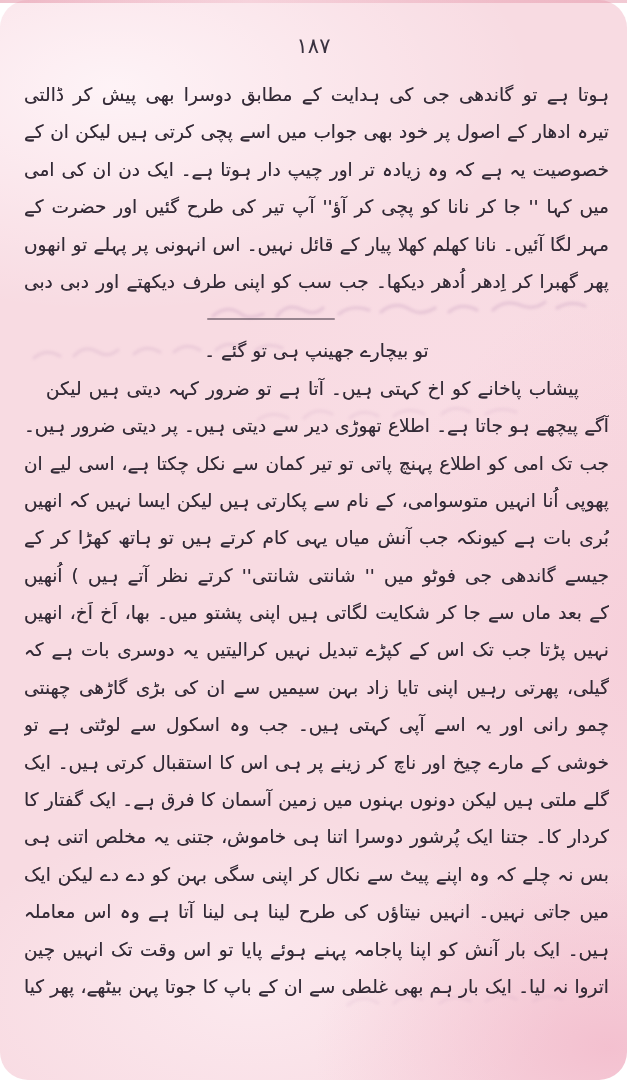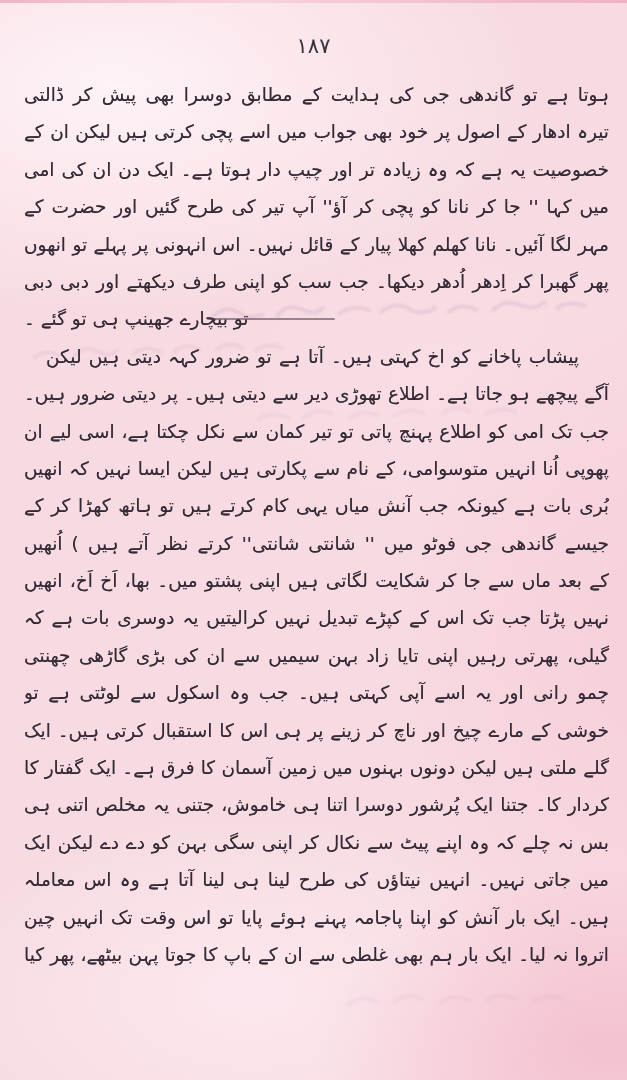--- a/index.html
+++ b/index.html
@@ -9,41 +9,42 @@
   }
   .scan-page{
     position:relative;width:627px;height:1080px;
     background:
       radial-gradient(ellipse 420px 260px at 97% 97%, rgba(238,160,185,.45), transparent 70%),
       radial-gradient(ellipse 380px 520px at 103% 60%, rgba(242,178,198,.28), transparent 72%),
       radial-gradient(ellipse 560px 300px at 18% 8%,  rgba(255,247,250,.85), transparent 75%),
       radial-gradient(ellipse 420px 240px at 40% 92%, rgba(253,238,243,.7), transparent 75%),
       radial-gradient(ellipse 300px 200px at 70% 35%, rgba(250,222,231,.5), transparent 75%),
       #f8dbe2;
+    border-radius: 28px;
   }
   .top-edge{
     position:absolute;top:0;left:0;width:100%;height:3px;
     background:linear-gradient(90deg, rgba(221,122,146,.45), rgba(231,150,170,.25) 40%, rgba(221,122,146,.4));
   }
   .page-number{
     position:absolute;top:34px;left:0;width:100%;
     text-align:center;font-size:21px;letter-spacing:3px;
     color:#3a3240;
   }
   .page-text{
     position:absolute;top:76px;left:24px;right:18px;
     direction:rtl;
   }
   .line{
     height:37.4px;line-height:37.4px;font-size:18.5px;
     color:#332a36;direction:rtl;overflow:hidden;
     text-shadow:0 0 .4px rgba(51,42,54,.55);
   }
   .line.justify{text-align:justify;text-align-last:justify;}
-  .line.left{text-align:left;}
+  .line.left{text-align:center;margin-top:32px;}
   .line.indent{text-align:justify;text-align-last:justify;padding-right:30px;padding-left:22px;}
   .para-dash{
     position:absolute;top:318px;left:207px;width:128px;height:2px;
     background:rgba(72,60,74,.55);border-radius:1px;
   }
   .ghost{
     position:absolute;opacity:.28;filter:blur(1.4px);pointer-events:none;
   }
   .ghost svg{display:block;}
   .ghost path{stroke:#b98cb4;stroke-width:3.2;fill:none;stroke-linecap:round;}

